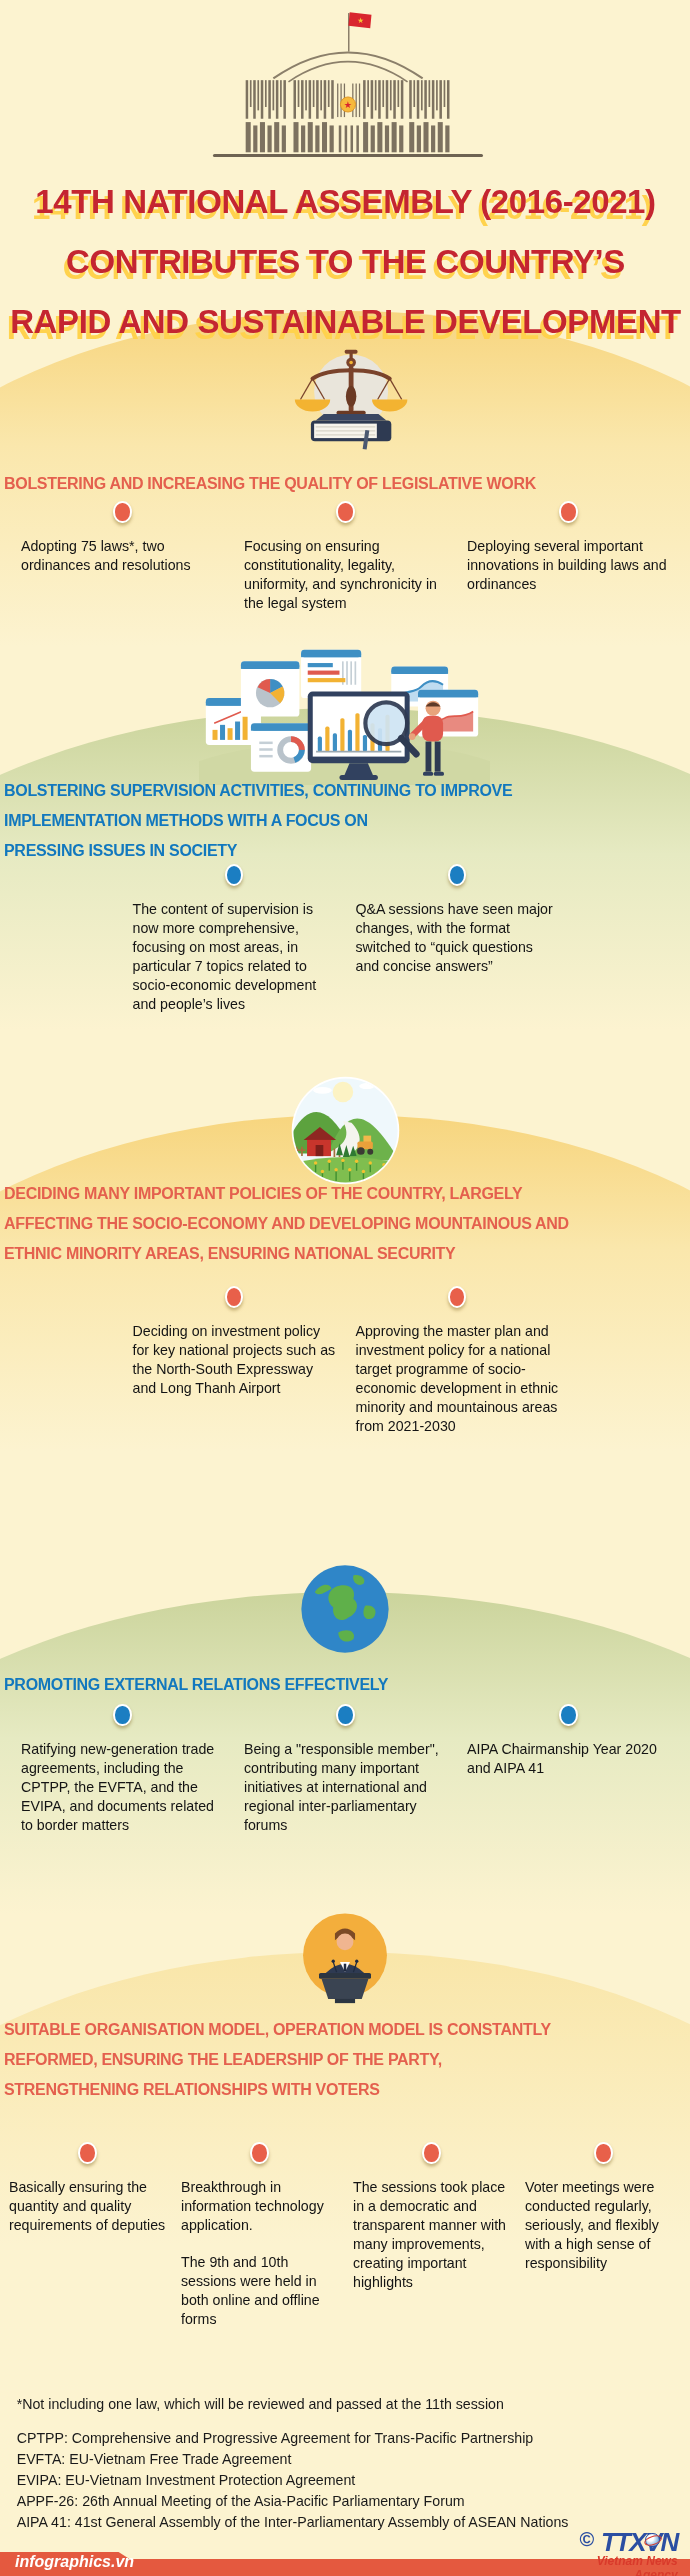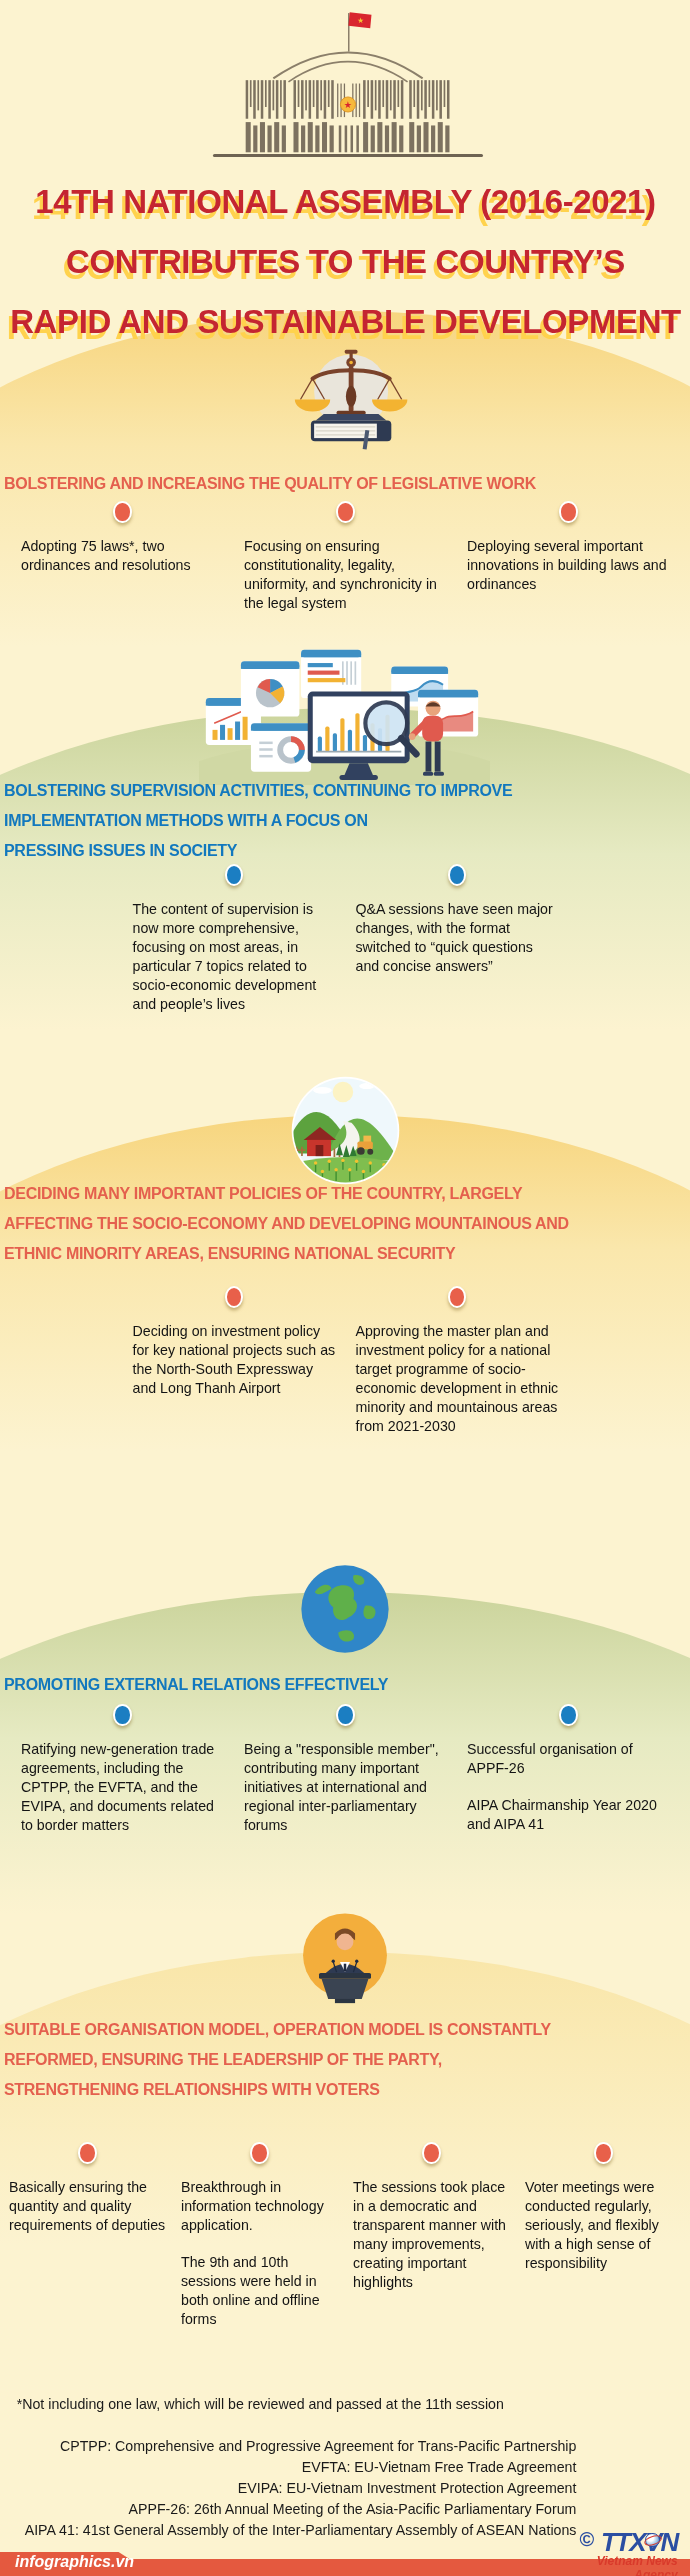--- a/index.html
+++ b/index.html
@@ -29,21 +29,21 @@
   .sec-heading.blue{color:#1278BE;}
   .row{left:0;width:100%;display:flex;justify-content:center;}
   .col{width:223px;padding:0 10px;box-sizing:border-box;display:flex;flex-direction:column;align-items:center;text-align:left;}
   .row.four .col{width:172px;padding:0 7.5px;}
   .dot{width:14.2px;height:17.6px;border-radius:50%;border:2.5px solid #FFFFFF;box-shadow:0 2.5px 3.3px rgba(120,90,20,.4);margin-bottom:14.2px;flex:none;}
   .dot.red-bg{background:#E8604A;}
   .dot.blue-bg{background:#1B7EC2;}
   .col p{margin:0;font-size:14.2px;line-height:19px;}
   .col p + p{margin-top:18.4px;}
   .note{left:16.7px;font-size:14.2px;color:#1A1A1A;margin:0;}
-  .abbrev{list-style:none;padding:0;margin:8px;text-align:right;}
+  .abbrev{list-style:none;padding:0;margin:0;}
   .abbrev li{line-height:21px;}
   
   .footer-bar{position:absolute;left:0;top:2559px;width:691px;height:16.7px;background:#E4593F;z-index:2;}
   .footer-tab{position:absolute;left:0;top:2552px;width:156px;height:24px;background:#E4593F;z-index:2;
     clip-path:polygon(0 0,76% 0,100% 100%,0 100%);}
   .site-label{position:absolute;left:15px;top:2553px;z-index:3;color:#FFF;font-size:16px;font-weight:bold;font-style:italic;}
   .logo{position:absolute;right:13.4px;top:2527px;z-index:3;width:126px;text-align:right;}
   .logo .copy{font-size:20px;color:#2B4EA2;vertical-align:5px;margin-right:6.7px;font-weight:bold;}
   .ttxvn-wrap{position:relative;display:inline-block;}
   .ttxvn-text{font-size:26px;font-weight:bold;font-style:italic;letter-spacing:-1.7px;color:#2B4EA2;}
@@ -380,21 +380,20 @@
     <div class="col">
       <span class="dot blue-bg"></span>
       <p>Ratifying new-generation trade agreements, including the CPTPP, the EVFTA, and the EVIPA, and documents related to border matters</p>
     </div>
     <div class="col">
       <span class="dot blue-bg"></span>
       <p>Being a "responsible member", contributing many important initiatives at international and regional inter-parliamentary forums</p>
     </div>
     <div class="col">
       <span class="dot blue-bg"></span>
-      <p>Successful organisation of APPF-26</p>
       <p>AIPA Chairmanship Year 2020 and AIPA 41</p>
     </div>
   </div>
 
   <svg class="layer" style="left:293px;top:1910px" width="104" height="94" viewBox="0 0 124 112">
     <circle cx="62" cy="54" r="50" fill="#F3AE3C"></circle>
     <path d="M50 28 Q 62 16 74 28 L 74 36 Q 62 26 50 36 Z" fill="#7C4A26"></path>
     <circle cx="62" cy="38" r="10" fill="#F0B590"></circle>
     <path d="M38 76 Q 62 52 86 76 L 86 80 L 38 80 Z" fill="#2E3A52"></path>
     <polygon points="56,62 68,62 62,74" fill="#FFF"></polygon>

